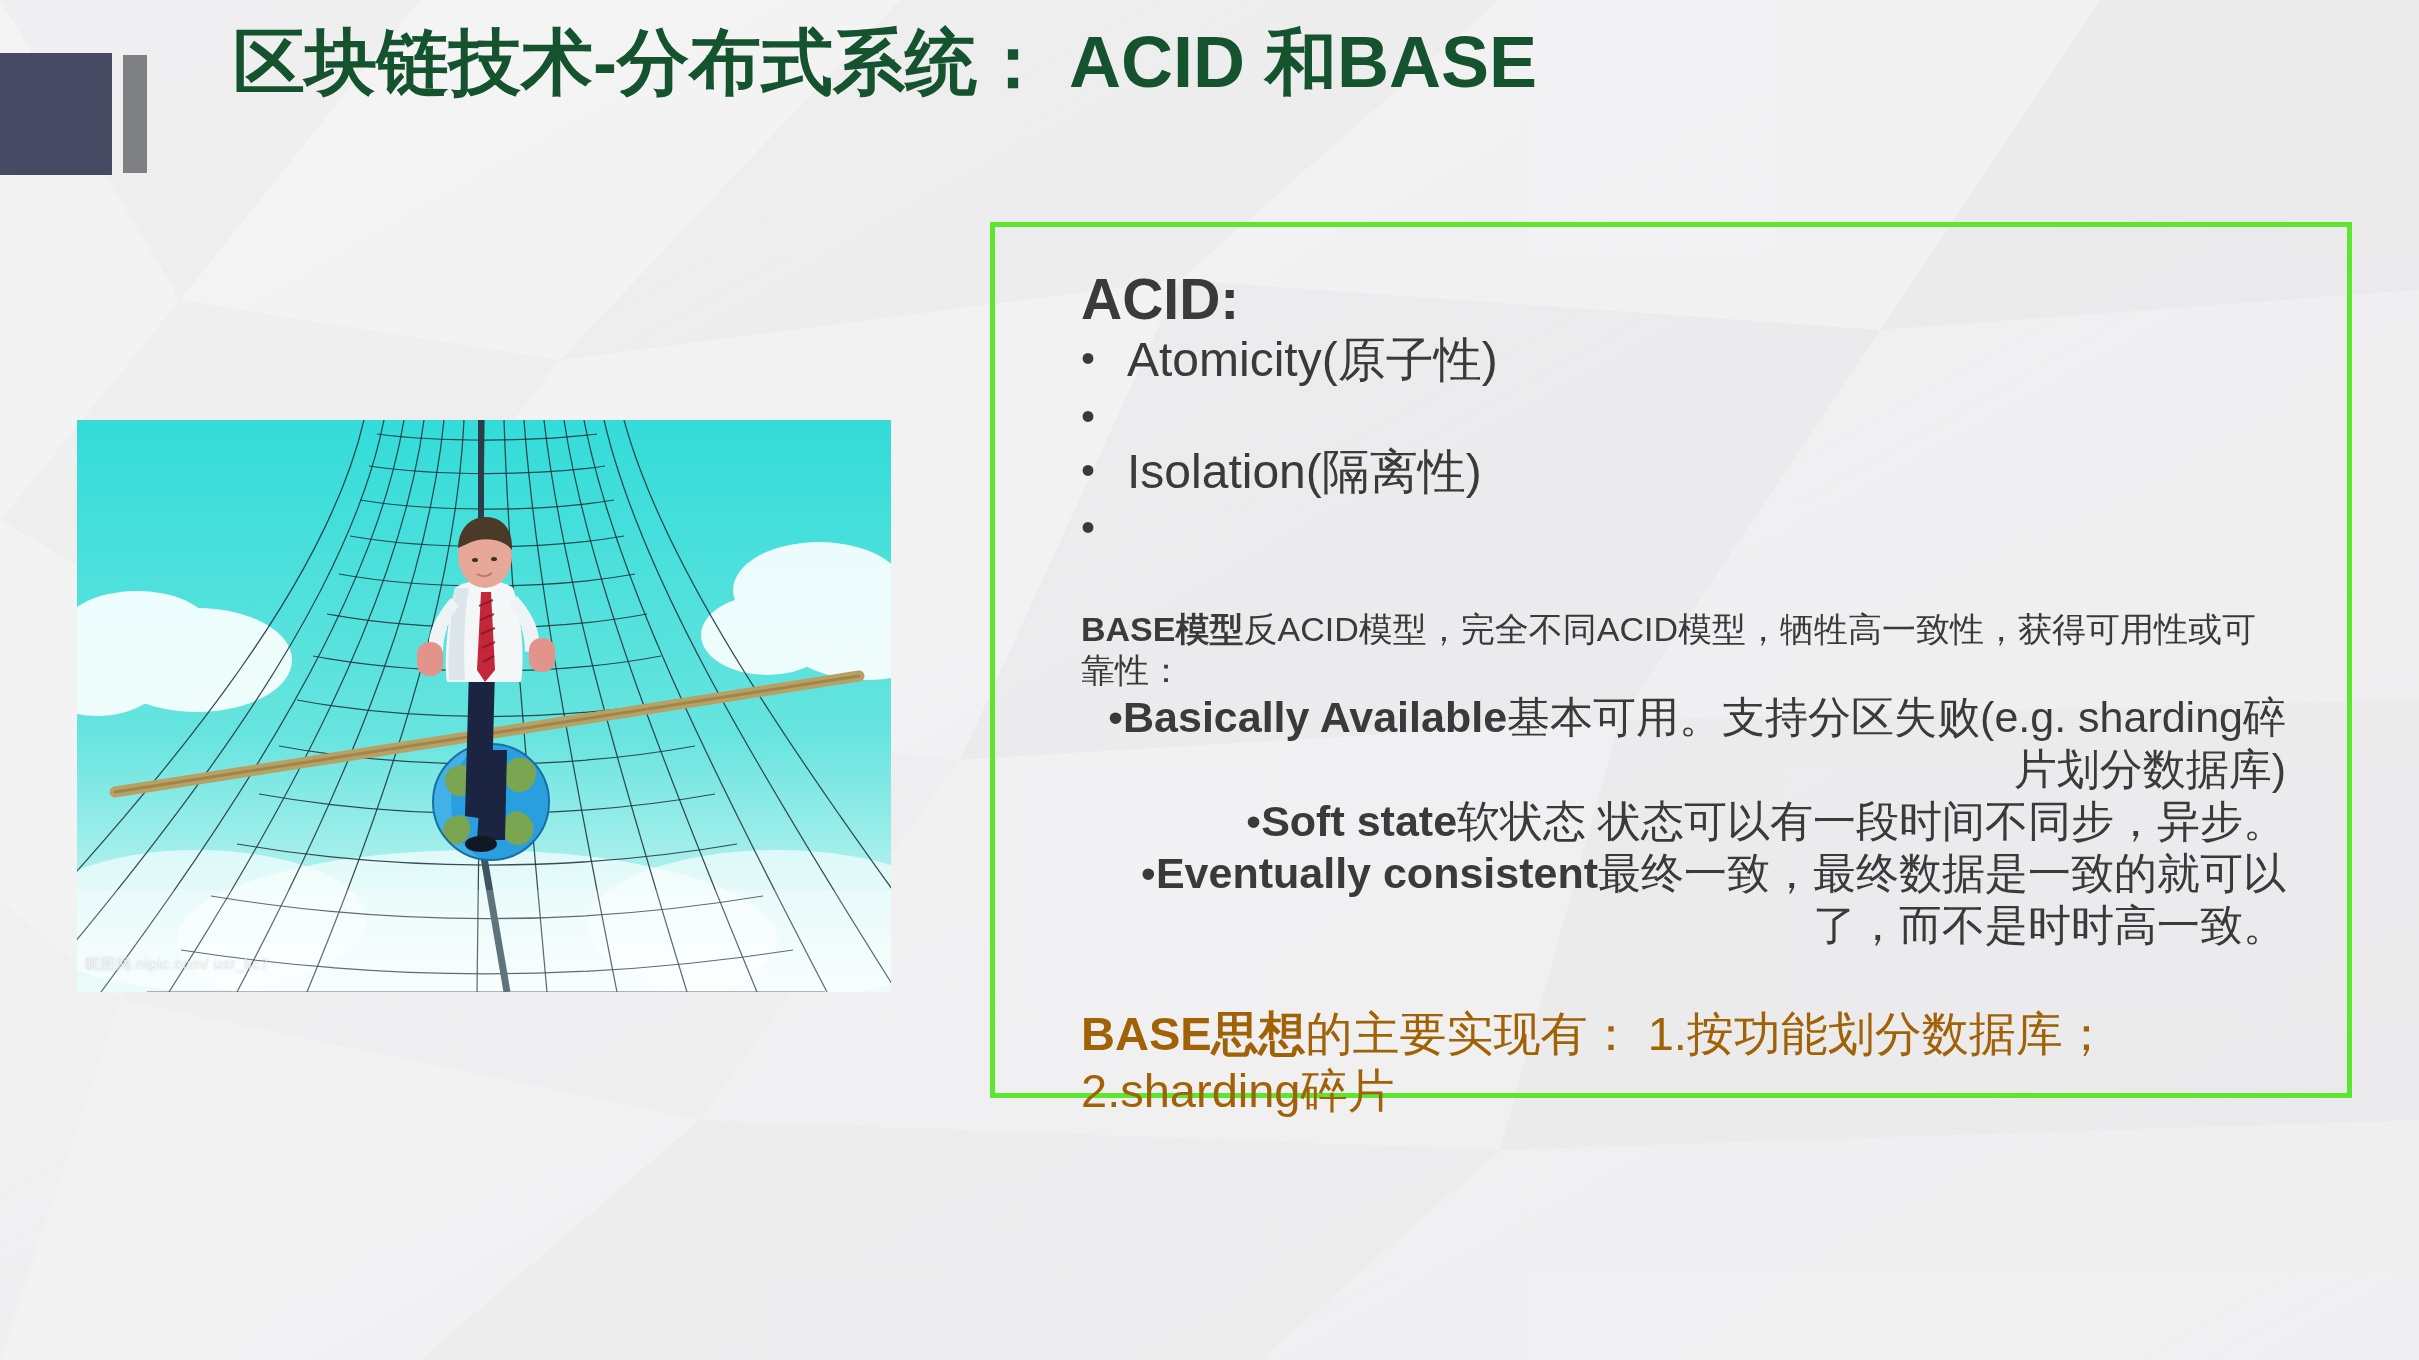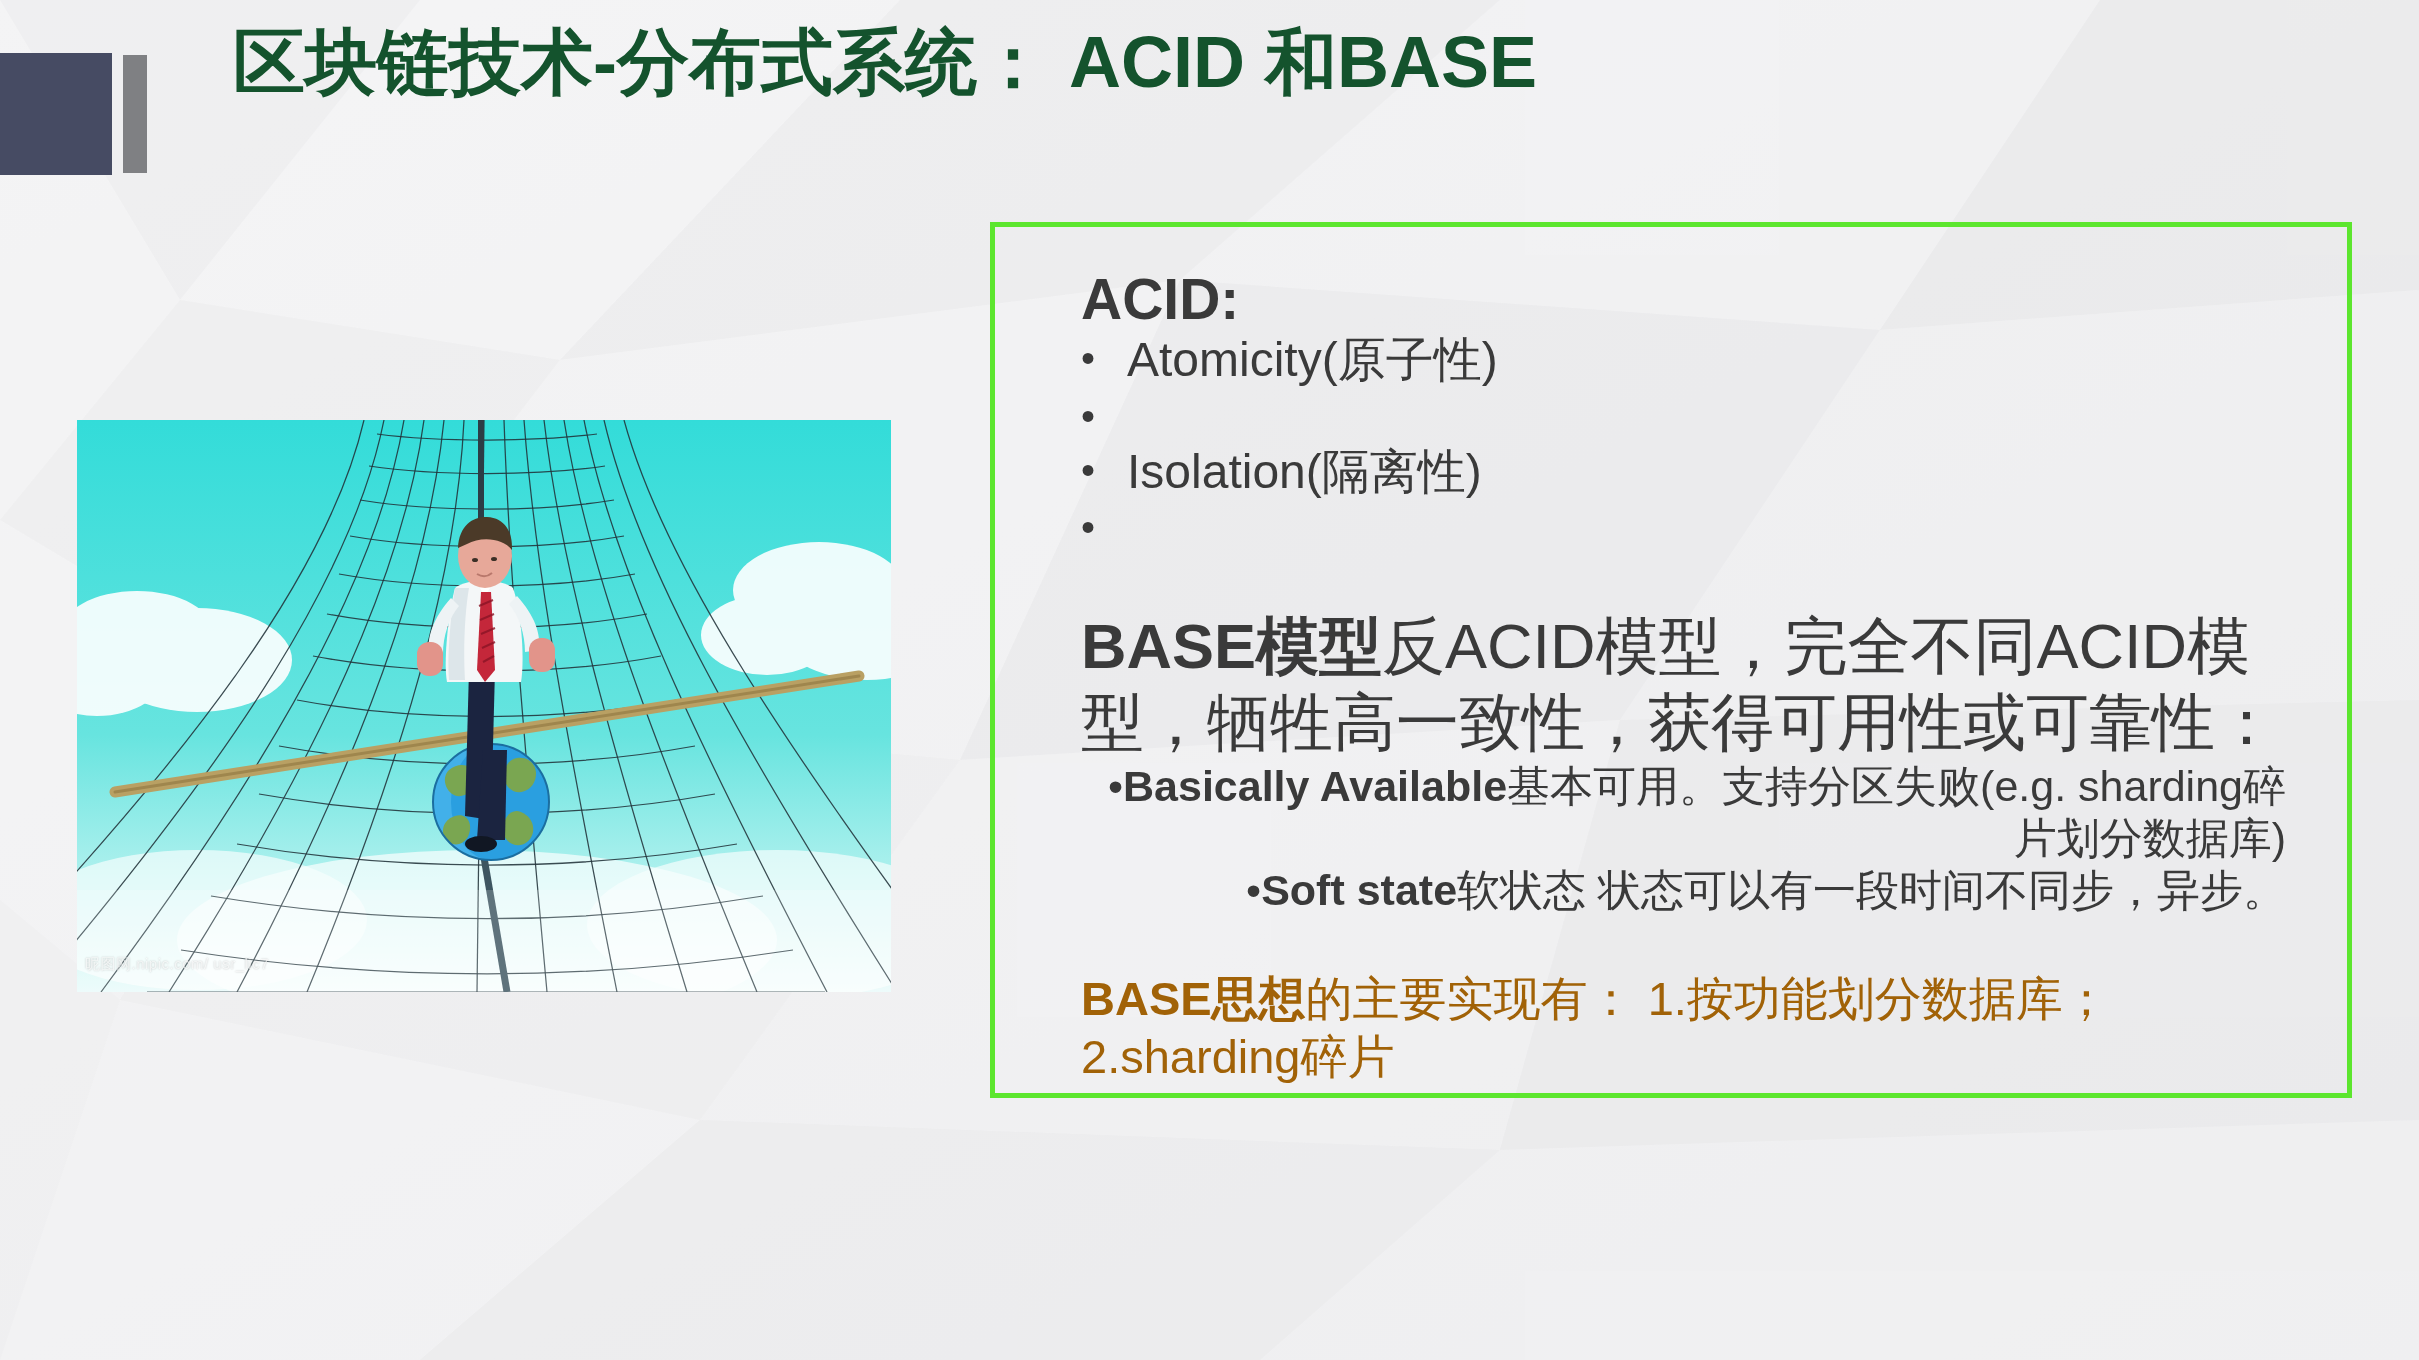--- a/index.html
+++ b/index.html
@@ -49,21 +49,21 @@
   ul.acid-list li{
     font-size:48px;color:#3a3a3a;line-height:1.19;
     display:flex;align-items:flex-start;
   }
   ul.acid-list li .bullet{
     width:46px;flex:0 0 46px;text-align:left;
     font-size:40px;line-height:1.37;
   }
   .gap-lg{height:54px;}
   .para{
-    font-size:63px;color:#3a3a3a;line-height:1.20;
+    font-size:34px;color:#3a3a3a;line-height:1.20;
     margin:0;
   }
   .para b{font-weight:bold;}
   .sub-bullet{
     font-size:43px;color:#3a3a3a;line-height:1.21;margin:0;text-align:right;
   }
   .sub-bullet b{font-weight:bold;}
   .final-para{
     font-size:47px;color:#a16207;line-height:1.22;margin:0;
   }
@@ -248,19 +248,20 @@
     </ul>
 
     <div class="gap-lg"></div>
 
     <p class="para"><b>BASE模型</b><span>反ACID模型，完全不同ACID模型，牺牲高一致性，获得可用性或可靠性：</span></p>
 
     <p class="sub-bullet"><span>•</span><b>Basically Available</b><span>基本可用。支持分区失败(e.g. sharding碎片划分数据库)</span></p>
 
     <p class="sub-bullet"><span>•</span><b>Soft state</b><span>软状态 状态可以有一段时间不同步，异步。</span></p>
 
+    <p class="sub-bullet"><span>•</span><b>Eventually consistent</b><span>最终一致，最终数据是一致的就可以了，而不是时时高一致。</span></p>
 
     <div class="gap-lg"></div>
 
     <p class="final-para"><b>BASE思想</b><span>的主要实现有： 1.按功能划分数据库；2.sharding碎片</span></p>
 
   </div>
 </div>
 
 </body></html>

